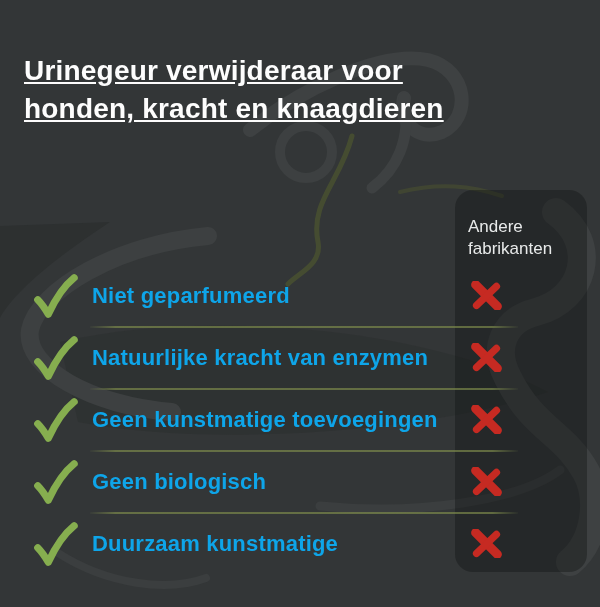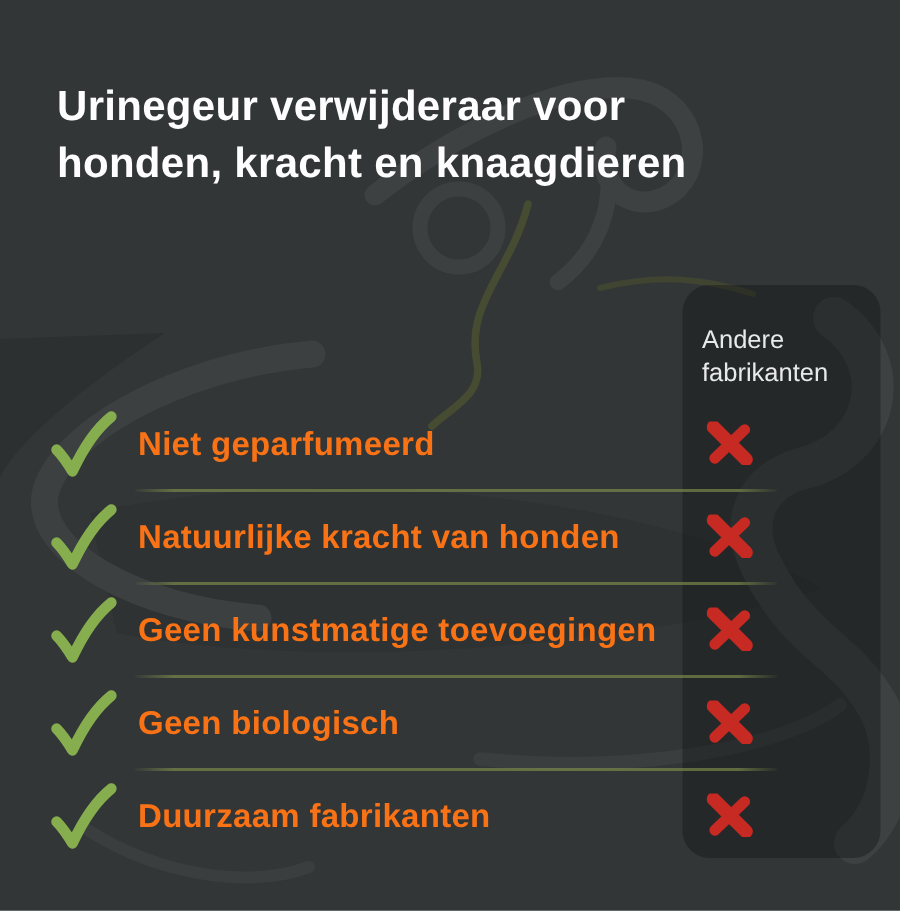--- a/index.html
+++ b/index.html
@@ -7,33 +7,33 @@
     position:relative;width:600px;height:607px;overflow:hidden;
     background:#333637;
     font-family:"Liberation Sans", sans-serif;
   }
   svg.watermark{position:absolute;left:0;top:0;z-index:0;}
   .competitor-panel{
     position:absolute;left:455px;top:190px;width:132px;height:382px;
     border-radius:18px;background:rgba(16,18,18,0.38);z-index:1;
   }
   .title{
-    position:absolute;left:38px;top:52px;z-index:3;
+    position:absolute;left:24px;top:52px;z-index:3;
     color:#fdfdfd;font-size:28px;line-height:38px;font-weight:bold;
-    letter-spacing:0.2px;white-space:nowrap;
+    letter-spacing:0.2px;white-space:nowrap;text-decoration:underline;
   }
   .competitor-header{
     position:absolute;left:468px;top:216px;width:100px;z-index:3;
     color:#e8eaea;font-size:17px;line-height:22px;font-weight:normal;
   }
   .rows{position:absolute;left:28px;top:266px;width:544px;z-index:3;}
   .row{position:relative;height:60px;display:flex;align-items:center;}
   .check{width:46px;height:46px;margin:0 14px 0 4px;flex:0 0 auto;}
   .row-label{
-    color:#f97316;font-size:22px;font-weight:bold;letter-spacing:0.2px;
+    color:#0ea5e9;font-size:22px;font-weight:bold;letter-spacing:0.2px;
     white-space:nowrap;
   }
   .cross{position:absolute;left:443px;top:15px;width:31px;height:29px;}
   .divider{
     height:2px;margin-left:62px;width:428px;
     background:linear-gradient(90deg,rgba(128,142,76,0.05),rgba(128,142,76,0.65) 6%,rgba(128,142,76,0.65) 94%,rgba(128,142,76,0.05));
   }
 </style>
 </head>
 <body>
@@ -80,21 +80,21 @@
         <path d="M5,4 L29,28" stroke="#c62a22" stroke-width="10" stroke-linecap="round"></path>
         <path d="M28,6 L6,27" stroke="#c62a22" stroke-width="8" stroke-linecap="round"></path>
       </svg>
     </div>
     <div class="divider"></div>
 
     <div class="row">
       <svg class="check" viewBox="0 0 48 48">
         <path d="M6,28 C10,32 14,38 17,43 C24,28 34,13 44,5" fill="none" stroke="#86ae4f" stroke-width="7.5" stroke-linecap="round" stroke-linejoin="round"></path>
       </svg>
-      <span class="row-label">Natuurlijke kracht van honden</span>
+      <span class="row-label">Natuurlijke kracht van enzymen</span>
       <svg class="cross" viewBox="0 0 34 32">
         <path d="M5,4 L29,28" stroke="#c62a22" stroke-width="10" stroke-linecap="round"></path>
         <path d="M28,6 L6,27" stroke="#c62a22" stroke-width="8" stroke-linecap="round"></path>
       </svg>
     </div>
     <div class="divider"></div>
 
     <div class="row">
       <svg class="check" viewBox="0 0 48 48">
         <path d="M6,28 C10,32 14,38 17,43 C24,28 34,13 44,5" fill="none" stroke="#86ae4f" stroke-width="7.5" stroke-linecap="round" stroke-linejoin="round"></path>
@@ -116,21 +116,21 @@
         <path d="M5,4 L29,28" stroke="#c62a22" stroke-width="10" stroke-linecap="round"></path>
         <path d="M28,6 L6,27" stroke="#c62a22" stroke-width="8" stroke-linecap="round"></path>
       </svg>
     </div>
     <div class="divider"></div>
 
     <div class="row">
       <svg class="check" viewBox="0 0 48 48">
         <path d="M6,28 C10,32 14,38 17,43 C24,28 34,13 44,5" fill="none" stroke="#86ae4f" stroke-width="7.5" stroke-linecap="round" stroke-linejoin="round"></path>
       </svg>
-      <span class="row-label">Duurzaam fabrikanten</span>
+      <span class="row-label">Duurzaam kunstmatige</span>
       <svg class="cross" viewBox="0 0 34 32">
         <path d="M5,4 L29,28" stroke="#c62a22" stroke-width="10" stroke-linecap="round"></path>
         <path d="M28,6 L6,27" stroke="#c62a22" stroke-width="8" stroke-linecap="round"></path>
       </svg>
     </div>
 
   </div>
 </div>
 
 </body></html>

